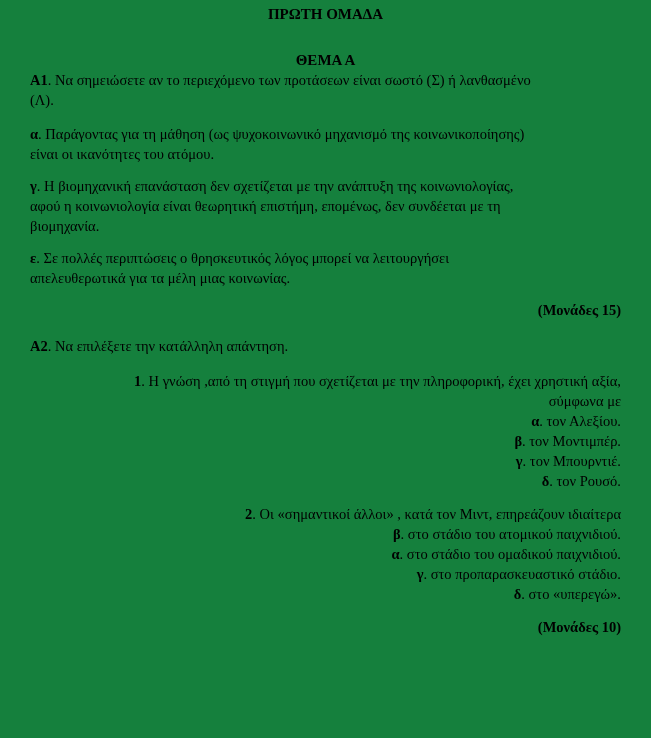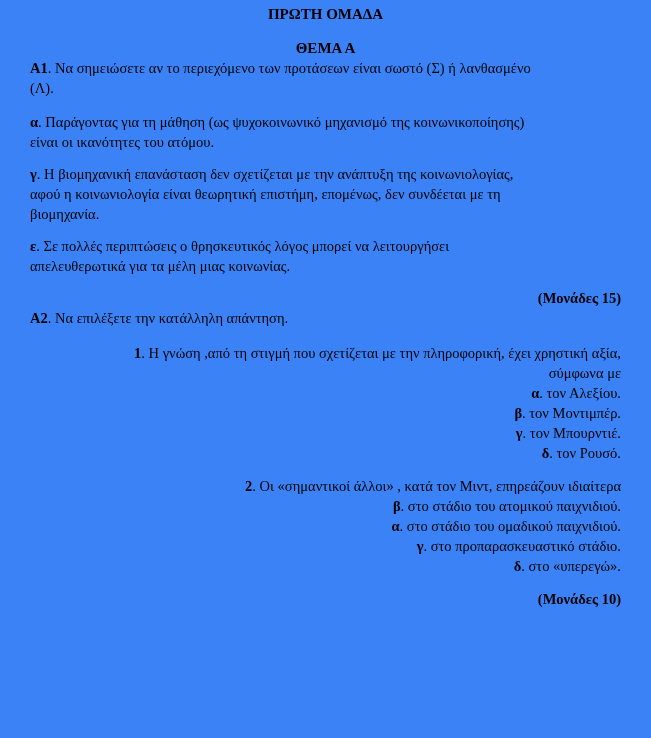--- a/index.html
+++ b/index.html
@@ -5,55 +5,55 @@
   html, body {
     margin: 0;
     padding: 0;
     background: #ffffff;
   }
   .page {
     width: 651px;
     height: 738px;
     box-sizing: border-box;
     padding: 4px 30px 10px 30px;
-    background: #3b82f6;
+    background: #15803d;
     color: #000000;
     font-family: "Liberation Serif", "DejaVu Serif", serif;
     font-size: 14.5px;
     line-height: 20px;
     overflow: hidden;
   }
   .center-title {
     text-align: center;
     font-weight: bold;
     font-size: 15px;
     margin: 0;
   }
   .theme-title {
-    margin-top: 14px;
+    margin-top: 26px;
   }
   .para {
     margin: 0 0 12px 0;
   }
   .intro {
     margin-bottom: 14px;
   }
   .pre {
     white-space: pre-wrap;
   }
   .label {
     font-weight: bold;
   }
   .points {
     text-align: right;
     font-weight: bold;
     margin: 0;
   }
   .a2-intro {
-    margin: 0 0 15px 0;
+    margin: 16px 0 15px 0;
   }
   .question-block {
     margin: 0 0 13px 0;
     text-align: right;
   }
   .option-line {
     margin: 0;
   }
 </style>
 </head>

